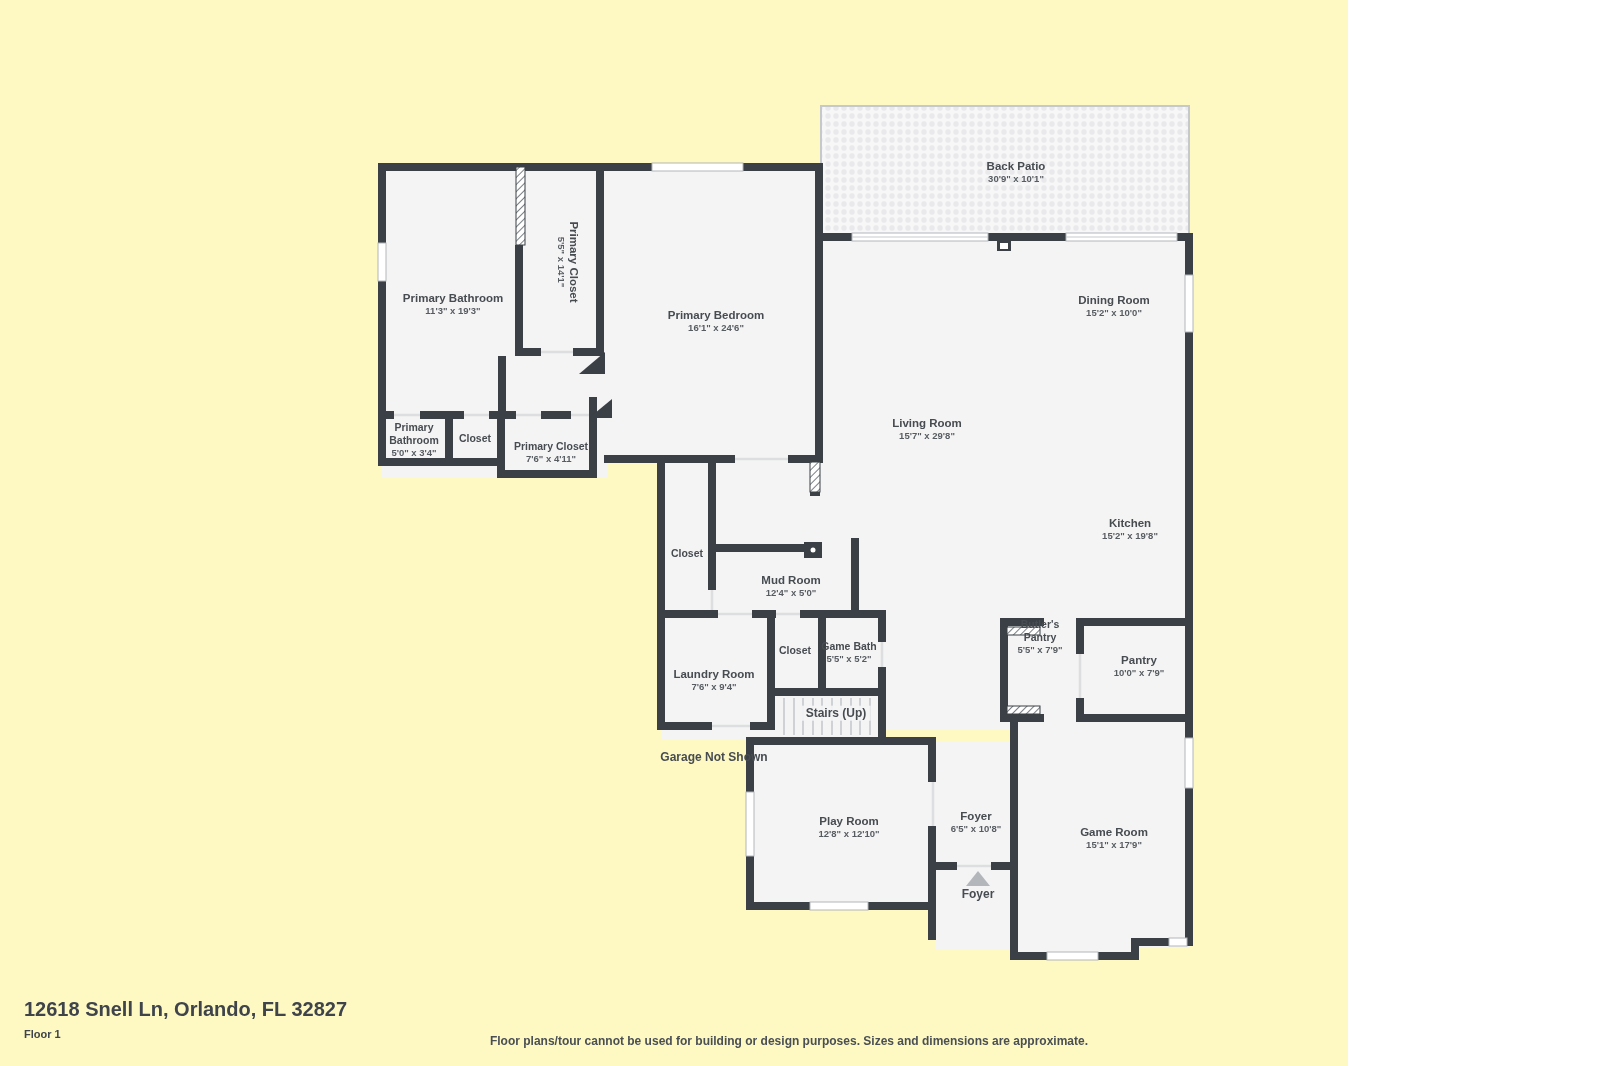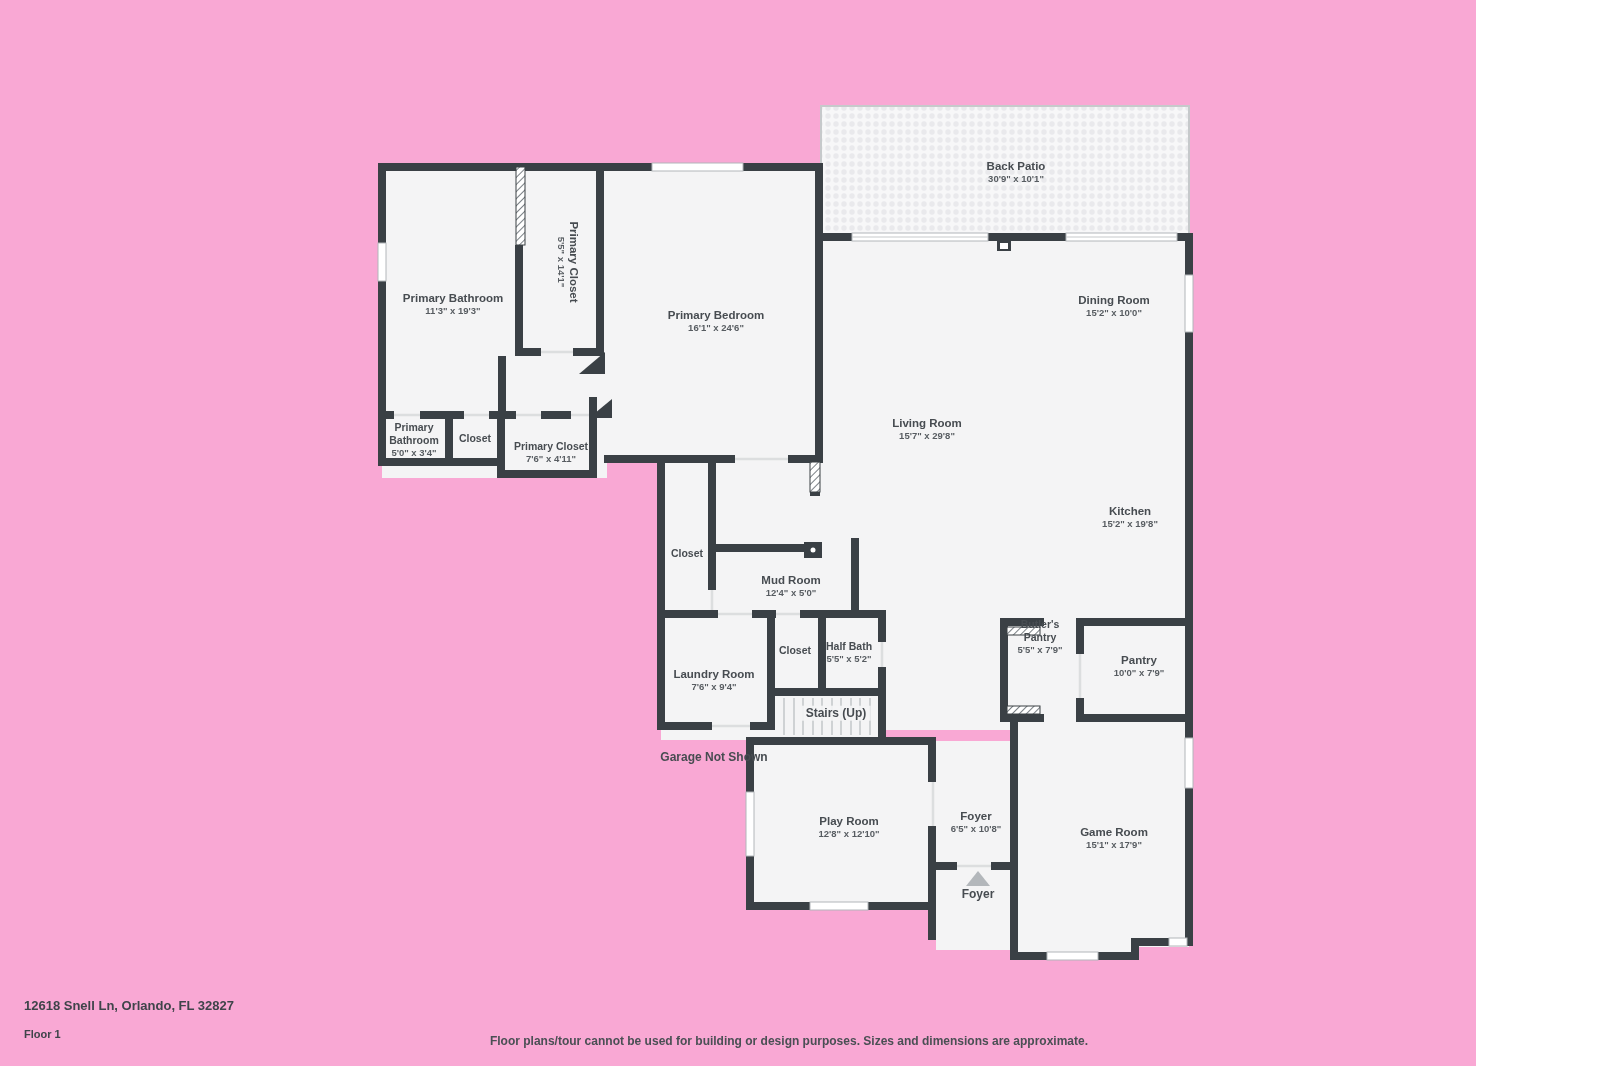--- a/index.html
+++ b/index.html
@@ -1,35 +1,35 @@
 <!DOCTYPE html>
 <html><head>
 <meta charset="utf-8">
 <style>
   html,body{margin:0;padding:0;background:#ffffff;}
-  .canvas{position:relative;width:1476px;height:1066px;background:#f9a8d4;overflow:hidden;
+  .canvas{position:relative;width:1348px;height:1066px;background:#fef9c3;overflow:hidden;
           font-family:"Liberation Sans",sans-serif;}
   svg.plan{position:absolute;left:0;top:0;}
   .wall{fill:#3a4045;}
   .room{fill:#f4f4f5;}
   .win{fill:#ffffff;stroke:#b2b6ba;stroke-width:1;}
   .thr{stroke:#dcdedf;stroke-width:2.5;fill:none;}
   .tread{stroke:#cfd2d4;stroke-width:2;fill:none;}
   .hatch{fill:url(#hatchpat);stroke:#3a4045;stroke-width:1;}
   .patio{fill:url(#dotpat);stroke:none;}
   .patioborder{fill:none;stroke:#c6c9cb;stroke-width:2;}
   .lbl{position:absolute;transform:translate(-50%,-50%);text-align:center;color:#474c51;
        line-height:1.22;white-space:nowrap;}
   .lbl .nm{display:block;font-size:11.5px;font-weight:700;}
   .lbl .dm{display:block;font-size:9.5px;font-weight:600;color:#575c61;}
   .lbl.wrap{white-space:normal;}
   .lbl.vert{transform:translate(-50%,-50%) rotate(90deg);}
   .lbl.note .nm{font-size:12px;text-align:center;}
   .lbl.onstairs{background:rgba(244,244,245,0.92);padding:0 4px;}
-  .address{position:absolute;left:24px;top:998px;font-size:13px;font-weight:700;color:#3f444a;}
+  .address{position:absolute;left:24px;top:998px;font-size:20px;font-weight:700;color:#3f444a;}
   .floorlbl{position:absolute;left:24px;top:1028px;font-size:11px;font-weight:700;color:#3f444a;}
   .disclaimer{position:absolute;left:789px;top:1034px;transform:translateX(-50%);
               font-size:12px;font-weight:700;color:#4a4f54;white-space:nowrap;}
   .watermark{position:absolute;left:1478px;top:509px;font-size:22px;font-weight:700;
              color:rgba(100,105,112,0.13);letter-spacing:0.5px;}
 </style>
 </head>
 <body>
 
 <div class="canvas">
@@ -209,21 +209,21 @@
   <span class="dm">16'1" x 24'6"</span>
 </div>
 <div class="lbl" style="left:1114px;top:306px">
   <span class="nm">Dining Room</span>
   <span class="dm">15'2" x 10'0"</span>
 </div>
 <div class="lbl" style="left:927px;top:429px">
   <span class="nm">Living Room</span>
   <span class="dm">15'7" x 29'8"</span>
 </div>
-<div class="lbl" style="left:1130px;top:517px">
+<div class="lbl" style="left:1130px;top:529px">
   <span class="nm">Kitchen</span>
   <span class="dm">15'2" x 19'8"</span>
 </div>
 <div class="lbl wrap" style="left:414px;top:440px;width:62px">
   <span class="nm" style="font-size:10.5px">Primary Bathroom</span>
   <span class="dm">5'0" x 3'4"</span>
 </div>
 <div class="lbl" style="left:475px;top:438px">
   <span class="nm" style="font-size:10.5px">Closet</span>
 </div>
@@ -235,21 +235,21 @@
   <span class="nm" style="font-size:10.5px">Closet</span>
 </div>
 <div class="lbl" style="left:791px;top:586px">
   <span class="nm">Mud Room</span>
   <span class="dm">12'4" x 5'0"</span>
 </div>
 <div class="lbl" style="left:795px;top:650px">
   <span class="nm" style="font-size:10.5px">Closet</span>
 </div>
 <div class="lbl" style="left:849px;top:652px">
-  <span class="nm" style="font-size:10.5px">Half Bath</span>
+  <span class="nm" style="font-size:10.5px">Game Bath</span>
   <span class="dm">5'5" x 5'2"</span>
 </div>
 <div class="lbl" style="left:714px;top:680px">
   <span class="nm">Laundry Room</span>
   <span class="dm">7'6" x 9'4"</span>
 </div>
 <div class="lbl wrap" style="left:1040px;top:637px;width:56px">
   <span class="nm" style="font-size:10.5px">Butler's Pantry</span>
   <span class="dm">5'5" x 7'9"</span>
 </div>

